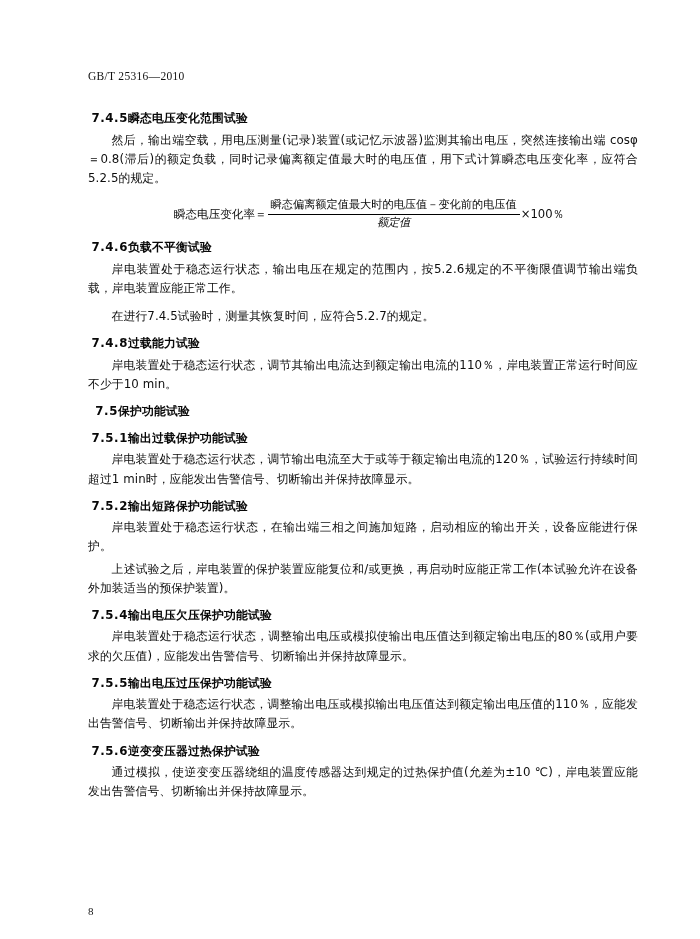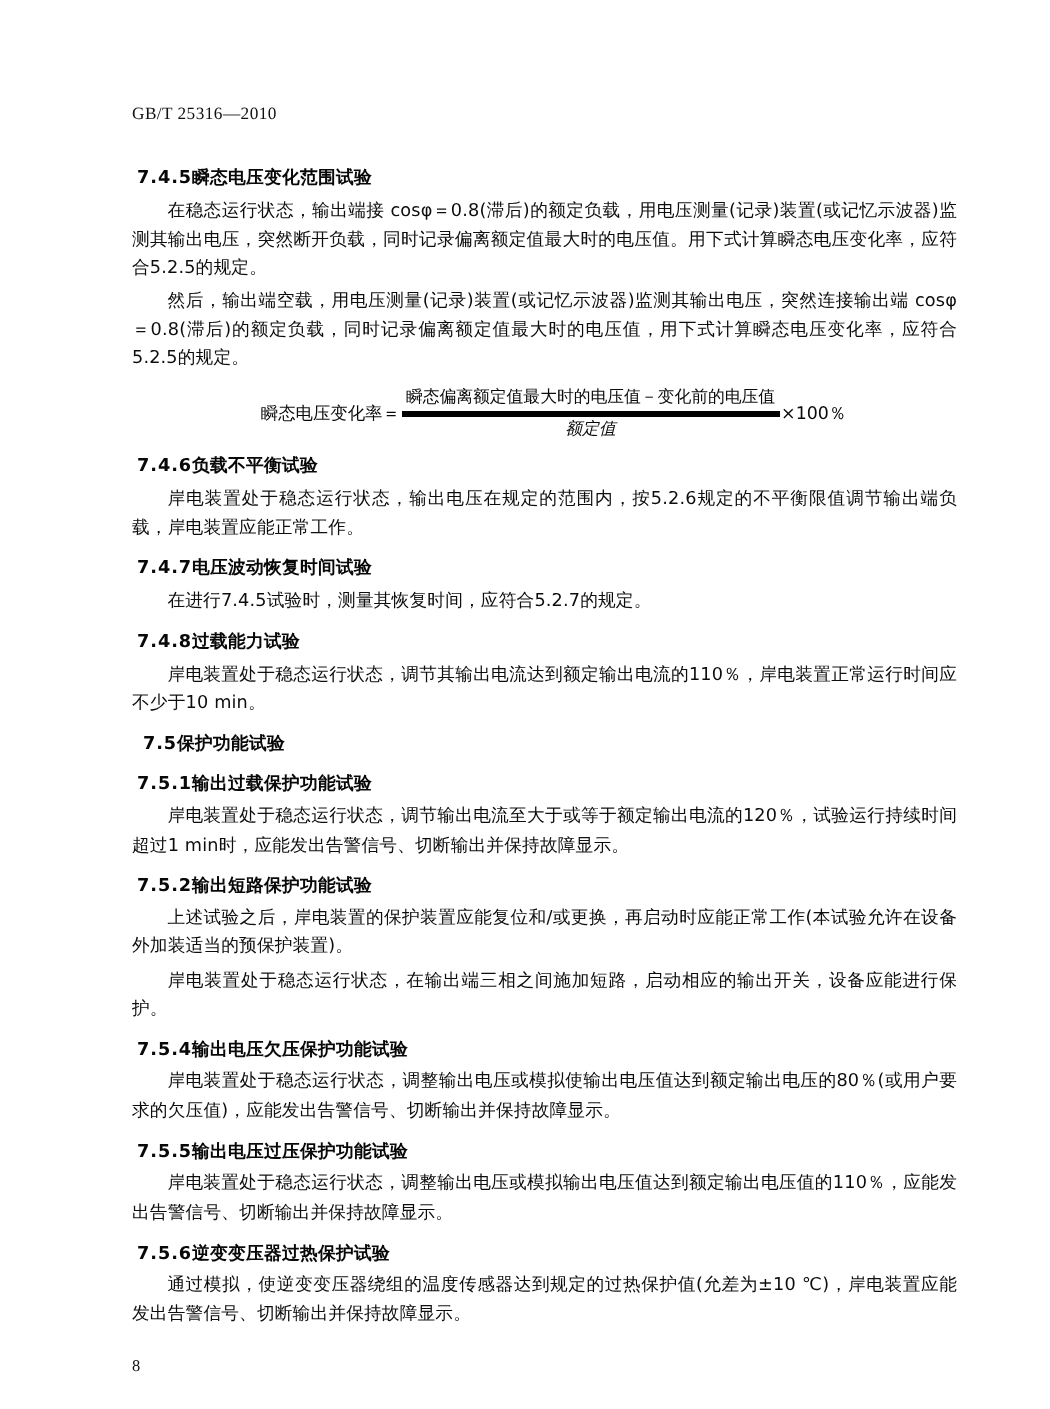--- a/index.html
+++ b/index.html
@@ -71,21 +71,21 @@
   }
   .frac {
     display: inline-block;
     vertical-align: middle;
     text-align: center;
     margin: 0 1px;
   }
   .frac .numer {
     display: block;
     padding: 0 3px 1px 3px;
-    border-bottom: 4px solid #000000;
+    border-bottom: 1px solid #000000;
     font-size: 11.2px;
   }
   .frac .denom {
     display: block;
     padding: 1px 3px 0 3px;
     font-size: 11.2px;
     font-style: italic;
   }
   .formula .tail {
     display: inline-block;
@@ -105,38 +105,34 @@
 <body>
 
 <div class="page">
 
   <div class="header">GB/T 25316—2010</div>
 
   <div class="clause">
     <div class="clause-title">
       <span class="num">7.4.5</span><span>瞬态电压变化范围试验</span>
     </div>
-    <div class="para">在稳态运行状态，输出端接 cosφ＝0.8(滞后)的额定负载，用电压测量(记录)装置(或记忆示波器)监测其输出电压，突然断开负载，同时记录偏离额定值最大时的电压值。用下式计算瞬态电压变化率，应符合5.2.5的规定。</div>
     <div class="para">然后，输出端空载，用电压测量(记录)装置(或记忆示波器)监测其输出电压，突然连接输出端 cosφ＝0.8(滞后)的额定负载，同时记录偏离额定值最大时的电压值，用下式计算瞬态电压变化率，应符合5.2.5的规定。</div>
     <div class="formula">
       <span class="lead">瞬态电压变化率＝</span><span class="frac"><span class="numer">瞬态偏离额定值最大时的电压值－变化前的电压值</span><span class="denom">额定值</span></span><span class="tail">×100％</span>
     </div>
   </div>
 
   <div class="clause">
     <div class="clause-title">
       <span class="num">7.4.6</span><span>负载不平衡试验</span>
     </div>
     <div class="para">岸电装置处于稳态运行状态，输出电压在规定的范围内，按5.2.6规定的不平衡限值调节输出端负载，岸电装置应能正常工作。</div>
   </div>
 
   <div class="clause">
-    <div class="clause-title">
-      <span class="num">7.4.7</span><span>电压波动恢复时间试验</span>
-    </div>
     <div class="para">在进行7.4.5试验时，测量其恢复时间，应符合5.2.7的规定。</div>
   </div>
 
   <div class="clause">
     <div class="clause-title">
       <span class="num">7.4.8</span><span>过载能力试验</span>
     </div>
     <div class="para">岸电装置处于稳态运行状态，调节其输出电流达到额定输出电流的110％，岸电装置正常运行时间应不少于10 min。</div>
   </div>
 
@@ -150,22 +146,22 @@
     <div class="clause-title">
       <span class="num">7.5.1</span><span>输出过载保护功能试验</span>
     </div>
     <div class="para">岸电装置处于稳态运行状态，调节输出电流至大于或等于额定输出电流的120％，试验运行持续时间超过1 min时，应能发出告警信号、切断输出并保持故障显示。</div>
   </div>
 
   <div class="clause">
     <div class="clause-title">
       <span class="num">7.5.2</span><span>输出短路保护功能试验</span>
     </div>
+    <div class="para">岸电装置处于稳态运行状态，在输出端三相之间施加短路，启动相应的输出开关，设备应能进行保护。</div>
     <div class="para">上述试验之后，岸电装置的保护装置应能复位和/或更换，再启动时应能正常工作(本试验允许在设备外加装适当的预保护装置)。</div>
-    <div class="para">岸电装置处于稳态运行状态，在输出端三相之间施加短路，启动相应的输出开关，设备应能进行保护。</div>
   </div>
 
 
   <div class="clause">
     <div class="clause-title">
       <span class="num">7.5.4</span><span>输出电压欠压保护功能试验</span>
     </div>
     <div class="para">岸电装置处于稳态运行状态，调整输出电压或模拟使输出电压值达到额定输出电压的80％(或用户要求的欠压值)，应能发出告警信号、切断输出并保持故障显示。</div>
   </div>
 

